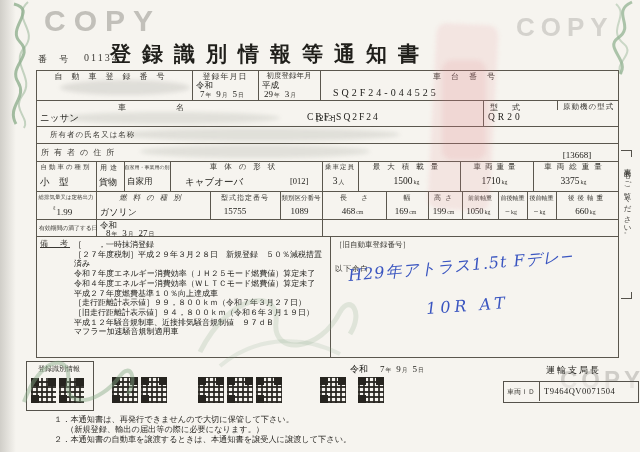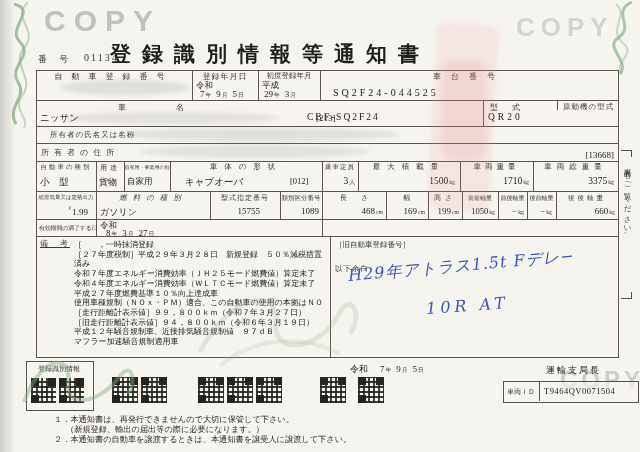--- a/index.html
+++ b/index.html
@@ -12,21 +12,21 @@
   .edge-shade{position:absolute;left:0;top:0;width:16px;height:452px;
     background:linear-gradient(to right,rgba(110,108,100,.28),rgba(110,108,100,0));}
   
   .hl,.vl{position:absolute;background:#5b574e;}
   .hl{height:1px;}
   .vl{width:1px;}
   
   .lbl{position:absolute;font-size:7.5px;color:#3a3833;white-space:nowrap;}
   .lbl.c{text-align:center;}
   .val{position:absolute;font-size:9.5px;white-space:nowrap;color:#22211d;}
-  .val.r{text-align:right;}
+  .val.r{text-align:center;}
   .dunit{font-size:5.8px;color:#3a3833;margin-left:1px;}
   .dnum{font-size:9px;}
   .dgap{display:inline-block;width:5px;}
   .era{position:absolute;font-size:8.5px;color:#22211d;white-space:nowrap;}
   
   .copy{position:absolute;font-family:"Liberation Sans",sans-serif;font-weight:bold;white-space:nowrap;}
   .orn{position:absolute;pointer-events:none;}
   .smudge{position:absolute;pointer-events:none;border-radius:50%;filter:blur(2px);}
   .stamp-pink{position:absolute;pointer-events:none;background:rgba(228,135,145,.14);filter:blur(2px);border-radius:10px;}
   
@@ -201,21 +201,20 @@
   </div>
 
   <div class="lbl" style="left:40px;top:238px;font-size:8px;letter-spacing:2px;text-decoration:underline;">備　考</div>
   <div class="remarks">
     <div>［　　，一時抹消登録</div>
     <div>［２７年度税制］平成２９年３月２８日　新規登録　５０％減税措置</div>
     <div>済み</div>
     <div>令和７年度エネルギー消費効率（ＪＨ２５モード燃費値）算定未了</div>
     <div>令和４年度エネルギー消費効率（ＷＬＴＣモード燃費値）算定未了</div>
     <div>平成２７年度燃費基準１０％向上達成車</div>
-    <div>使用車種規制（ＮＯｘ・ＰＭ）適合、この自動車の使用の本拠はＮＯ</div>
     <div>［走行距離計表示値］９９，８００ｋｍ（令和７年３月２７日）</div>
     <div>［旧走行距離計表示値］９４，８００ｋｍ（令和６年３月１９日）</div>
     <div>平成１２年騒音規制車、近接排気騒音規制値　９７ｄＢ</div>
     <div>マフラー加速騒音規制適用車</div>
   </div>
   <div class="lbl" style="left:335px;top:240px;font-size:7.5px;">［旧自動車登録番号］</div>
   <div class="lbl" style="left:335px;top:264px;font-size:7.5px;letter-spacing:1px;">以下余白</div>
   <div class="hand" style="left:348px;top:256px;font-size:16px;transform:rotate(-5deg);letter-spacing:1px;">H29年アトラス1.5t Fデレ−</div>
   <div class="hand" style="left:426px;top:296px;font-size:16px;transform:rotate(-4deg);letter-spacing:4px;">10R AT</div>
 

